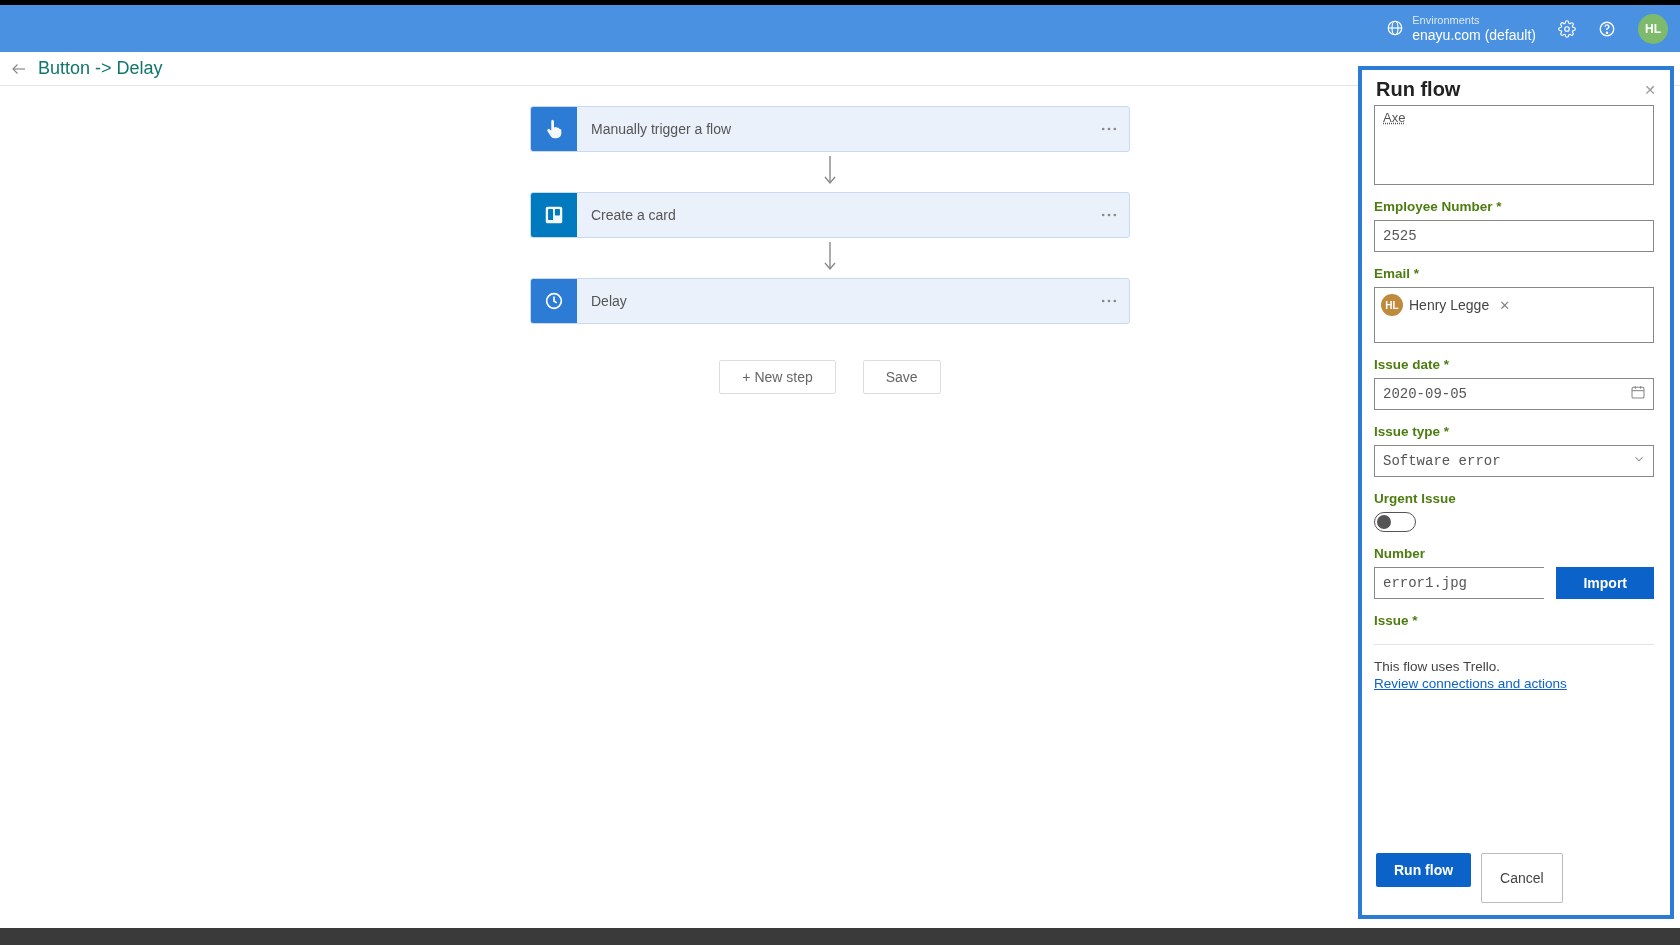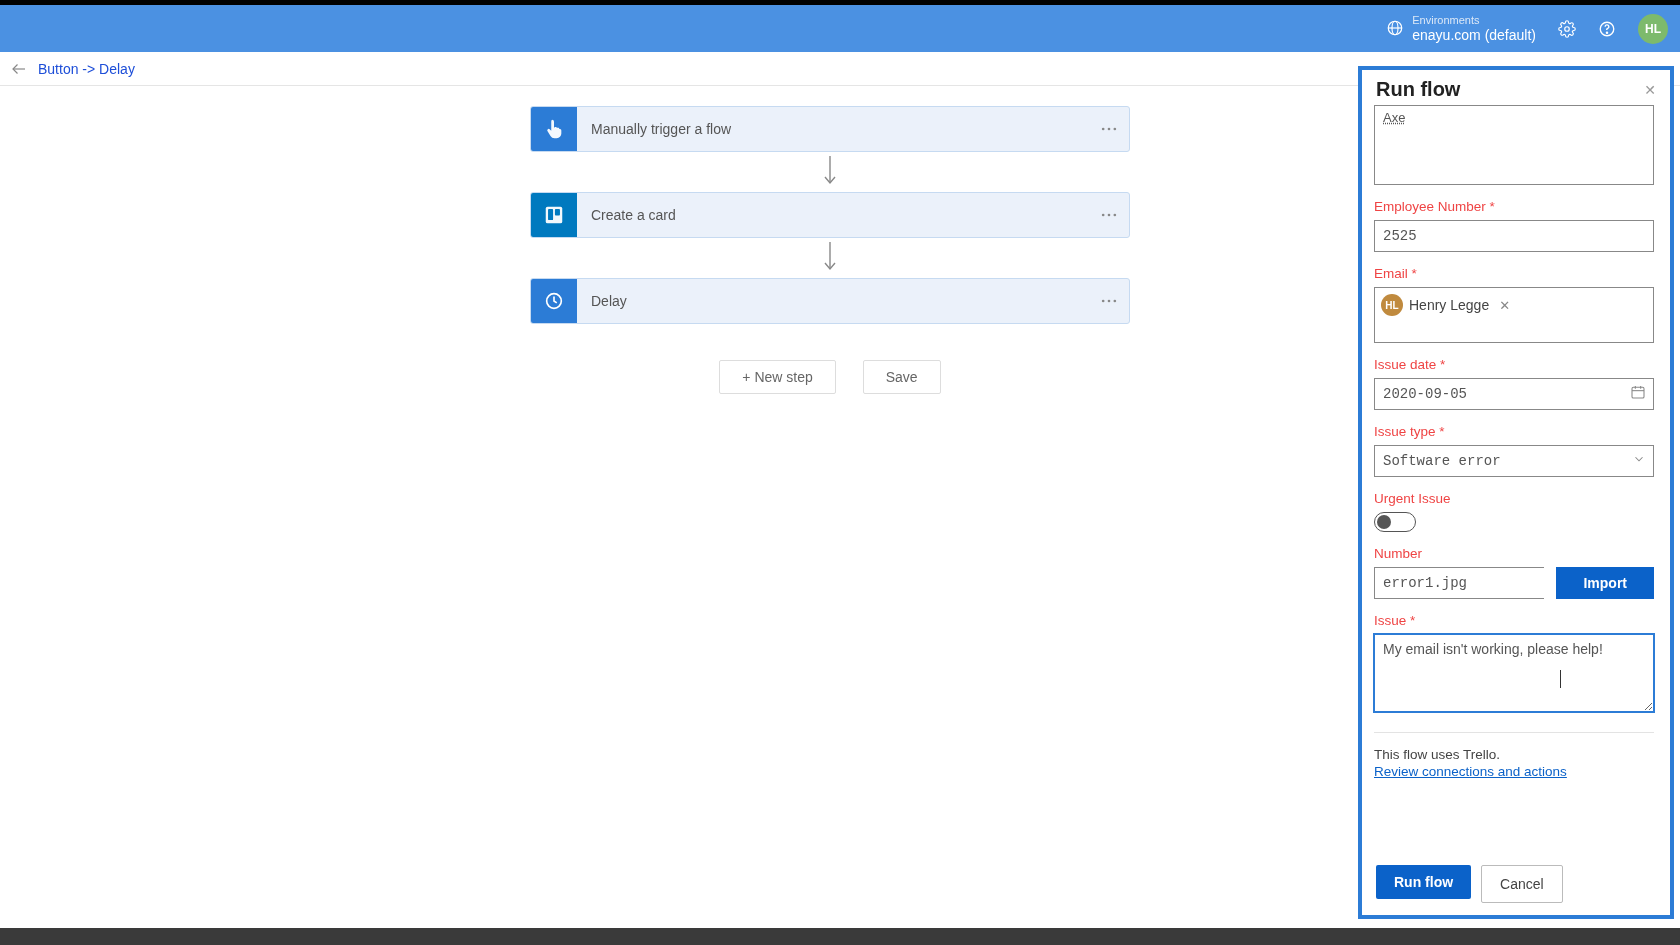--- a/index.html
+++ b/index.html
@@ -11,21 +11,21 @@
 .searchbox span { font-size: 14px; color: #888; }
 .topright { position: absolute; right: 12px; display: flex; align-items: center; gap: 22px; color: #fff; }
 .env-block { display: flex; align-items: center; gap: 8px; }
 .env-text { line-height: 1.15; }
 .env-label { font-size: 11px; color: #dce8f7; }
 .env-name { font-size: 14px; color: #fff; }
 .topicon { width: 18px; height: 18px; color: #fff; display:flex; align-items:center; justify-content:center; }
 .avatar { width: 30px; height: 30px; border-radius: 50%; background: #7dba6c; color: #fff; font-size: 12px; font-weight: 600; display: flex; align-items: center; justify-content: center; }
 .subbar { height: 34px; background: #fff; border-bottom: 1px solid #e5e5e5; display: flex; align-items: center; padding: 0 8px; }
 .backbtn { width: 22px; height: 22px; display: flex; align-items: center; justify-content: center; color: #888; margin-right: 8px; cursor: pointer; }
-.breadcrumb { font-size: 14px; color: #1d4ed8; }
+.breadcrumb { font-size: 18px; color: #0f766e; }
 .canvas { position: absolute; top: 86px; left: 0; right: 0; bottom: 0; background: #fff; }
 
 .flowcol { position: absolute; left: 530px; top: 20px; width: 600px; }
 .step { display: flex; height: 46px; border: 1px solid #c6daf1; border-radius: 3px; background: #ebf1fa; align-items: center; overflow: hidden; }
 .step-icon { width: 46px; height: 46px; background: #2c7cd6; display: flex; align-items: center; justify-content: center; color: #fff; flex-shrink: 0; }
 .step-icon.trello { background: #0079bf; }
 .step-label { flex: 1; padding: 0 14px; font-size: 14px; color: #555; }
 .step-menu { width: 40px; display: flex; align-items: center; justify-content: center; color: #888; cursor: pointer; }
 .arrow { display: flex; justify-content: center; padding: 4px 0; }
 .arrow svg { color: #888; }
@@ -36,21 +36,21 @@
 .panel { position: absolute; top: 66px; right: 6px; width: 316px; bottom: 26px; background: #fff; border: 4px solid #2c7cd6; display: flex; flex-direction: column; }
 .panel-head { padding: 8px 14px 4px 14px; display: flex; align-items: center; }
 .panel-title { font-size: 20px; font-weight: 600; color: #222; flex: 1; }
 .panel-close { color: #999; cursor: pointer; font-size: 14px; }
 .panel-body { flex: 1; overflow: hidden; position: relative; }
 .panel-scroll { position: absolute; inset: 0 4px 0 0; overflow-y: auto; padding: 0 12px 12px 12px; }
 .panel-scroll::-webkit-scrollbar { width: 8px; }
 .panel-scroll::-webkit-scrollbar-thumb { background: #ccc; }
 
 .field { margin-top: 14px; }
-.field-label { font-size: 13.5px; font-weight: 400; color: #ef4444; margin-bottom: 6px; display: block; }
+.field-label { font-size: 13.5px; font-weight: 700; color: #4d7c0f; margin-bottom: 6px; display: block; }
 .txtbox { width: 100%; border: 1px solid #888; background: #fff; padding: 0 8px; height: 32px; font-size: 14px; color: #555; font-family: Liberation Mono, monospace; }
 .txtarea { width: 100%; border: 1px solid #888; background: #fff; padding: 6px 8px; font-size: 14px; color: #555; resize: both; font-family: inherit; }
 .txtarea.focused { border: 1px solid #2c7cd6; outline: 1px solid #2c7cd6; }
 .topval { border: 1px solid #888; height: 80px; padding: 4px 8px; font-size: 13px; color: #555; background:#fff; }
 .topval span { text-decoration: underline dotted; }
 
 .peoplebox { border: 1px solid #888; padding: 6px; min-height: 56px; }
 .chip { display: inline-flex; align-items: center; gap: 6px; font-size: 14px; color: #444; }
 .chip-av { width: 22px; height: 22px; border-radius: 50%; background: #c08a3e; color: #fff; font-size: 10px; font-weight: 600; display: flex; align-items: center; justify-content: center; }
 .chip-x { color: #888; cursor: pointer; margin-left: 4px; font-size: 13px; }
@@ -66,21 +66,21 @@
 
 .imgrow { display: flex; gap: 12px; }
 .imgrow .txtbox { flex: 1; border-right: none; }
 .importbtn { background: #0b62c9; color: #fff; border: 1px solid #0b62c9; padding: 0 26px; font-size: 14px; font-weight: 600; cursor: pointer; }
 
 .panel-foot-info { border-top: 1px solid #e3e3e3; margin-top: 16px; padding: 14px 0 0 0; font-size: 13.5px; color: #444; }
 .linkish { color: #0b62c9; text-decoration: underline; cursor: pointer; display: inline-block; margin-top: 2px; }
 
 .panel-footer { padding: 12px 14px; display: flex; gap: 10px; }
 .btn-primary { background: #0b62c9; color: #fff; border: none; height: 34px; padding: 0 18px; font-size: 14px; font-weight: 600; cursor: pointer; border-radius: 2px; }
-.btn-secondary { background: #fff; border: 1px solid #bbb; color: #444; height: 38px; padding: 0 18px; font-size: 14px; cursor: pointer; border-radius: 2px; }
+.btn-secondary { background: #fff; border: 1px solid #bbb; color: #444; height: 50px; padding: 0 18px; font-size: 14px; cursor: pointer; border-radius: 2px; }
 
 .cursor { position: absolute; width: 1px; height: 18px; background: #333; }
 
 .bottomdark { position: absolute; left: 0; right: 0; bottom: 0; height: 17px; background: #3a3a3a; }
 </style>
 </head>
 <body>
 
 <div class="blackbar"></div>
 
@@ -266,24 +266,20 @@
       <div class="field">
         <label class="field-label">Number</label>
         <div class="imgrow">
           <input class="txtbox" value="error1.jpg" style="">
           <button class="importbtn">Import</button>
         </div>
       </div>
 
       <div class="field">
         <label class="field-label">Issue *</label>
-        <div style="position:relative;">
-          <textarea class="txtarea focused" rows="4" style="">My email isn't working, please help!</textarea>
-          <div class="cursor" style="left: 186px; top: 36px;"></div>
-        </div>
       </div>
 
       <div class="panel-foot-info">
         <div>This flow uses Trello.</div>
         <div class="linkish">Review connections and actions</div>
       </div>
 
     </div>
   </div>
   <div class="panel-footer">

